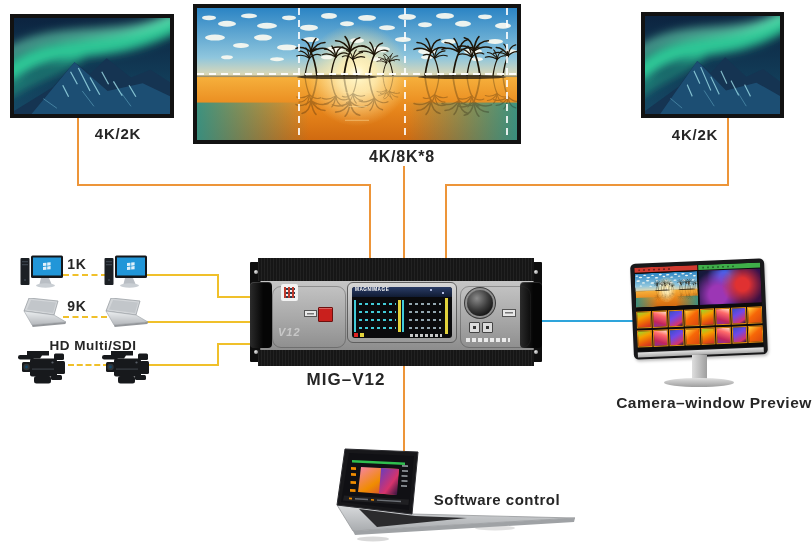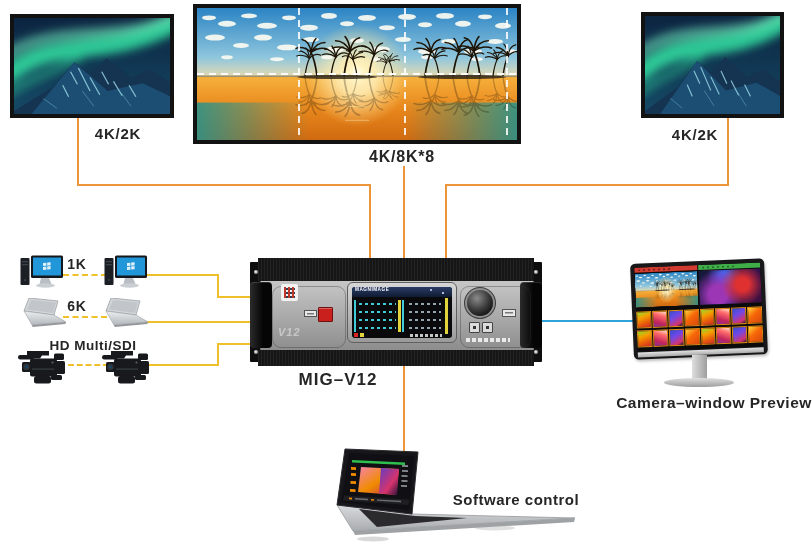--- a/index.html
+++ b/index.html
@@ -297,21 +297,21 @@
     <use href="#ic-pc"></use>
   </svg>
 <div class="lbl" style="left:62px;top:257px;width:30px;font-size:14px;">1K</div>
 
 <svg class="abs" style="left:22px;top:298px;" width="46" height="30">
     <use href="#ic-laptop"></use>
   </svg>
 <svg class="abs" style="left:104px;top:298px;" width="46" height="30">
     <use href="#ic-laptop"></use>
   </svg>
-<div class="lbl" style="left:62px;top:299px;width:30px;font-size:14px;">6K</div>
+<div class="lbl" style="left:62px;top:299px;width:30px;font-size:14px;">9K</div>
 
 <div class="lbl" style="left:25px;top:339px;width:136px;font-size:13.5px;letter-spacing:.5px;">HD Multi/SDI</div>
 <svg class="abs" style="left:18px;top:349px;" width="52" height="42">
     <use href="#ic-cam"></use>
   </svg>
 <svg class="abs" style="left:102px;top:349px;" width="52" height="42">
     <use href="#ic-cam"></use>
   </svg>
 
 <div class="device">
@@ -377,21 +377,21 @@
     <span class="abs" style="left:2.5px;top:2.5px;width:3px;height:3px;background:#333;"></span>
   </div>
   <div class="abs" style="left:232px;top:66px;width:9px;height:9px;background:#dcdcdc;border:1px solid #444;border-radius:1px;">
     <span class="abs" style="left:2.5px;top:2.5px;width:3px;height:3px;background:#333;"></span>
   </div>
   <div class="tinybox" style="left:252px;top:53px;width:12px;height:6px;"></div>
   <div class="abs" style="left:216px;top:82px;width:44px;height:4px;opacity:.9;
        background-image:repeating-linear-gradient(90deg,#f4f4f4 0 4px,transparent 4px 6px);"></div>
 </div>
 
-<div class="lbl" style="left:277px;top:371px;width:122px;font-size:17px;letter-spacing:1px;">MIG–V12</div>
+<div class="lbl" style="left:285px;top:371px;width:122px;font-size:17px;letter-spacing:1px;">MIG–V12</div>
 
 <div class="abs" style="left:628px;top:256px;width:144px;height:134px;">
   <div class="abs" style="left:4px;top:5px;width:134px;height:96px;background:#18181a;border-radius:5px;
        transform:rotate(-2.4deg);box-shadow:1px 2px 3px rgba(0,0,0,.25);">
     <div class="abs" style="left:4px;top:4px;right:4px;bottom:8px;background:#0b0b0c;overflow:hidden;">
       <div style="display:flex;height:5px;gap:1px;">
         <div style="flex:1;background:#d03a2f;
              background-image:repeating-linear-gradient(90deg,rgba(0,0,0,.45) 0 2px,transparent 2px 5px);background-size:55% 1.6px;background-repeat:no-repeat;background-position:4px 1.6px;"></div>
         <div style="flex:1;background:#3fae49;
              background-image:repeating-linear-gradient(90deg,rgba(0,0,0,.4) 0 2px,transparent 2px 5px);background-size:55% 1.6px;background-repeat:no-repeat;background-position:4px 1.6px;"></div>
@@ -467,13 +467,13 @@
   <g fill="#f08c00">
     <polygon points="24,54.6 27,54.8 27,56.4 24,56.2"></polygon>
       <polygon points="46,56 49,56.2 49,57.8 46,57.6"></polygon>
   </g>
   <g fill="#6b6f75">
     <polygon points="30,55 43,55.8 43,57.2 30,56.4"></polygon>
       <polygon points="52,56.4 76,57.8 76,59.2 52,57.8"></polygon>
   </g>
 </svg>
 
-<div class="lbl" style="left:448px;top:492px;width:136px;font-size:15px;letter-spacing:.5px;">Software control</div>
+<div class="lbl" style="left:429px;top:492px;width:136px;font-size:15px;letter-spacing:.5px;">Software control</div>
 
 </body></html>

